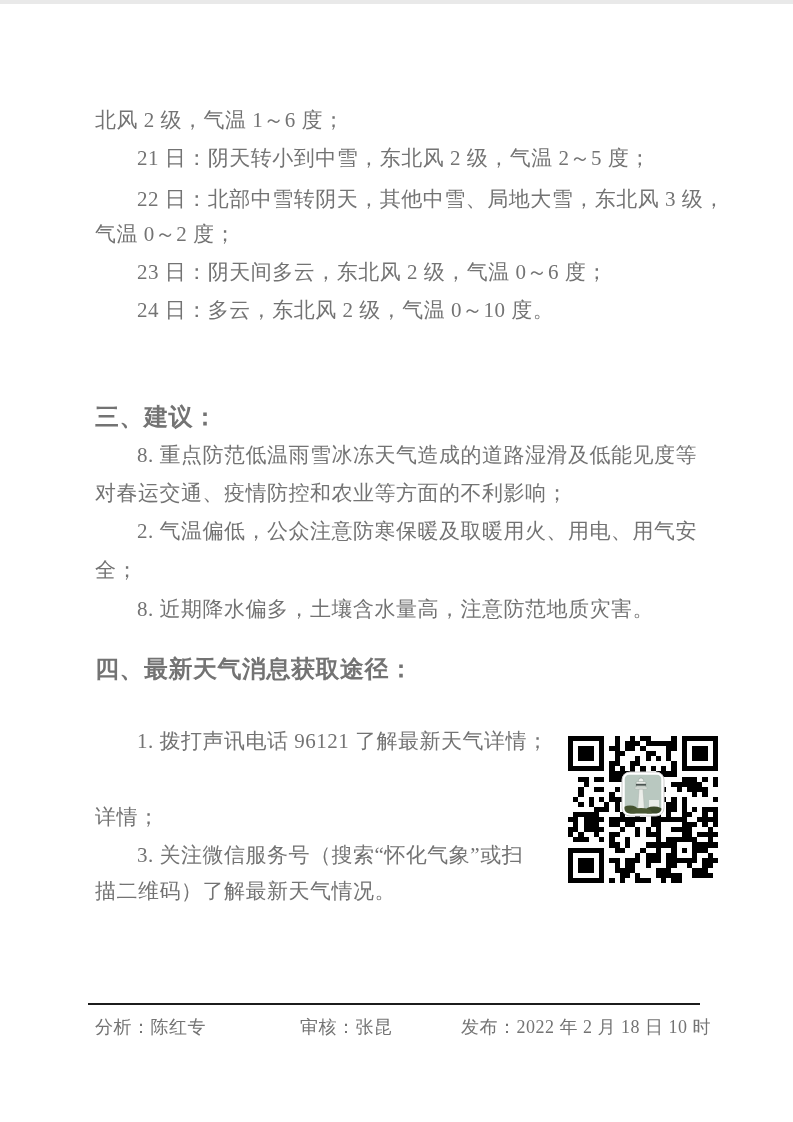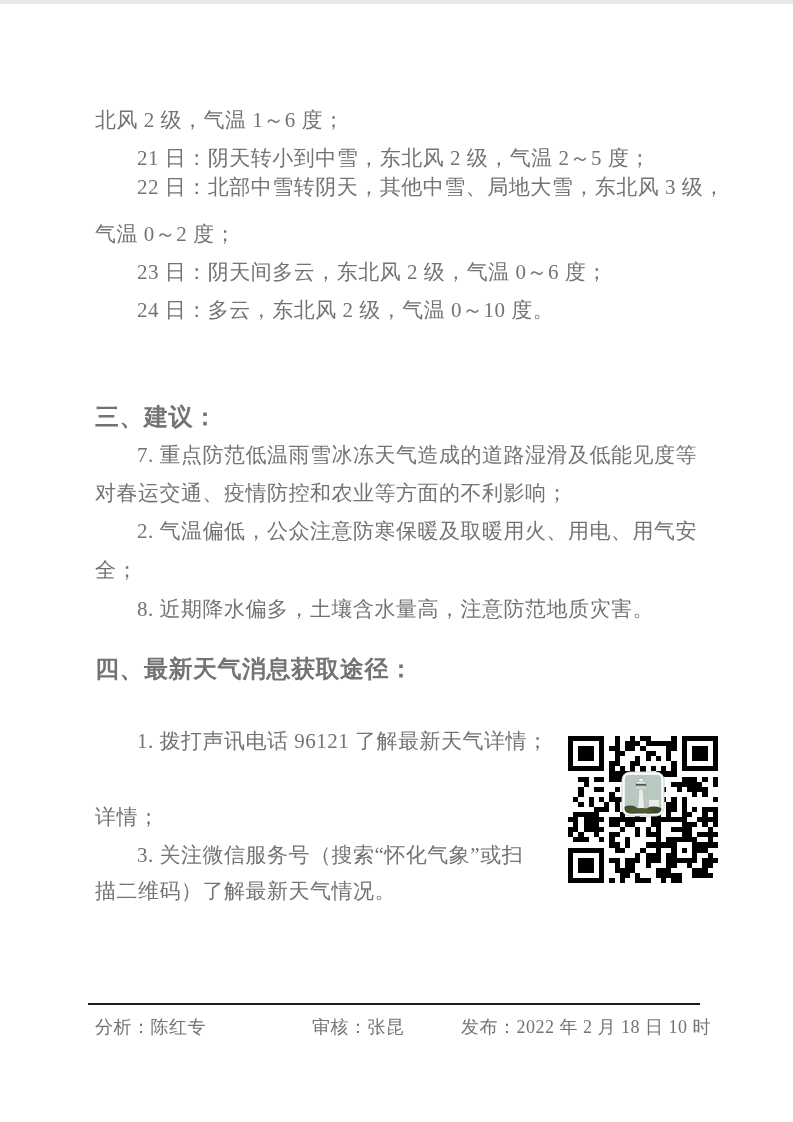--- a/index.html
+++ b/index.html
@@ -48,37 +48,37 @@
     background:#1c1c1c;
   }
   .footer-item{
     position:absolute;
     top:1012px;
     font-size:18px;line-height:22px;
     letter-spacing:0.5px;
     white-space:nowrap;
   }
   .f-analyst{left:95px;}
-  .f-reviewer{left:312px;}
+  .f-reviewer{left:300px;}
   .f-release{left:461px;text-align:center;}
 </style>
 </head>
 <body>
 
 <div class="page">
 
   <div class="line" style="top:103px">北风 2 级，气温 1～6 度；</div>
   <div class="line indent" style="top:141px">21 日：阴天转小到中雪，东北风 2 级，气温 2～5 度；</div>
-  <div class="line indent" style="top:170px">22 日：北部中雪转阴天，其他中雪、局地大雪，东北风 3 级，</div>
+  <div class="line indent" style="top:182px">22 日：北部中雪转阴天，其他中雪、局地大雪，东北风 3 级，</div>
   <div class="line" style="top:217px">气温 0～2 度；</div>
   <div class="line indent" style="top:255px">23 日：阴天间多云，东北风 2 级，气温 0～6 度；</div>
   <div class="line indent" style="top:293px">24 日：多云，东北风 2 级，气温 0～10 度。</div>
 
   <div class="heading" style="top:399px">三、建议：</div>
-  <div class="line indent" style="top:438px">7. 重点防范低温雨雪冰冻天气造成的道路湿滑及低能见度等</div>
+  <div class="line indent" style="top:438px">8. 重点防范低温雨雪冰冻天气造成的道路湿滑及低能见度等</div>
   <div class="line" style="top:476px">对春运交通、疫情防控和农业等方面的不利影响；</div>
   <div class="line indent" style="top:514px">2. 气温偏低，公众注意防寒保暖及取暖用火、用电、用气安</div>
   <div class="line" style="top:553px">全；</div>
   <div class="line indent" style="top:592px">8. 近期降水偏多，土壤含水量高，注意防范地质灾害。</div>
 
   <div class="heading" style="top:651px">四、最新天气消息获取途径：</div>
   <div class="line indent" style="top:724px">1. 拨打声讯电话 96121 了解最新天气详情；</div>
   <div class="line" style="top:800px">详情；</div>
   <div class="line indent" style="top:838px">3. 关注微信服务号（搜索“怀化气象”或扫</div>
   <div class="line" style="top:874px">描二维码）了解最新天气情况。</div>

